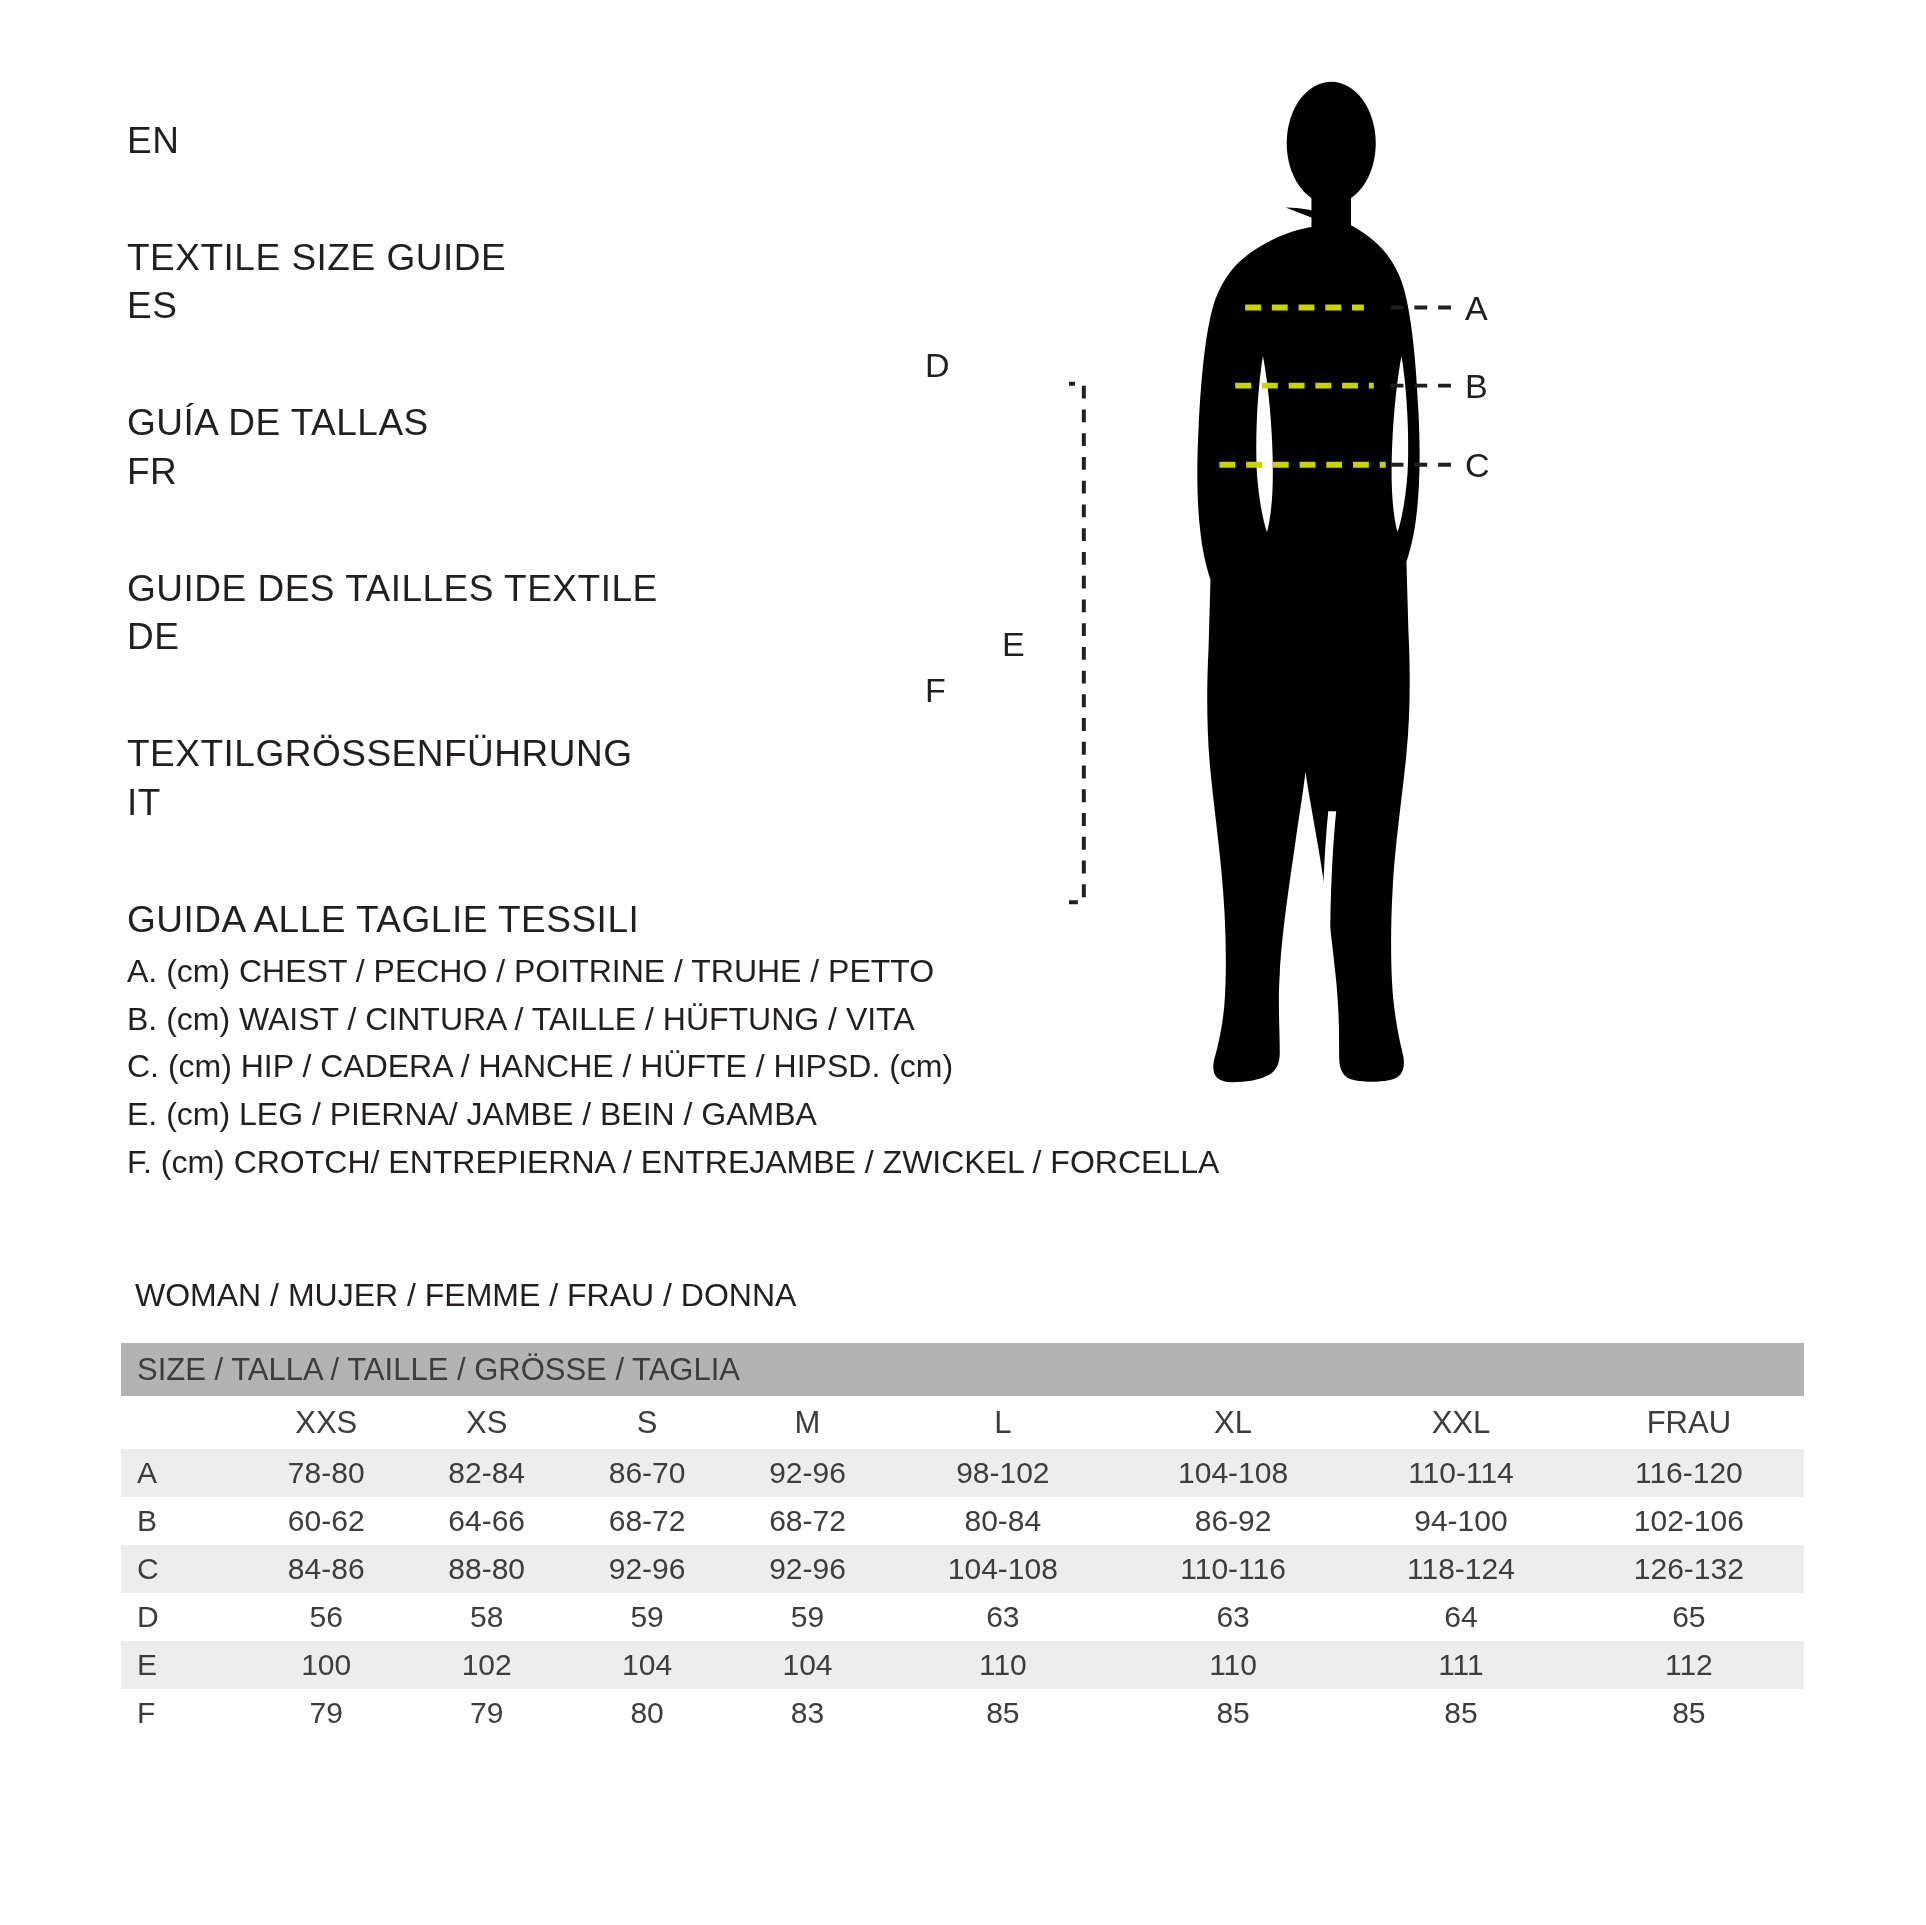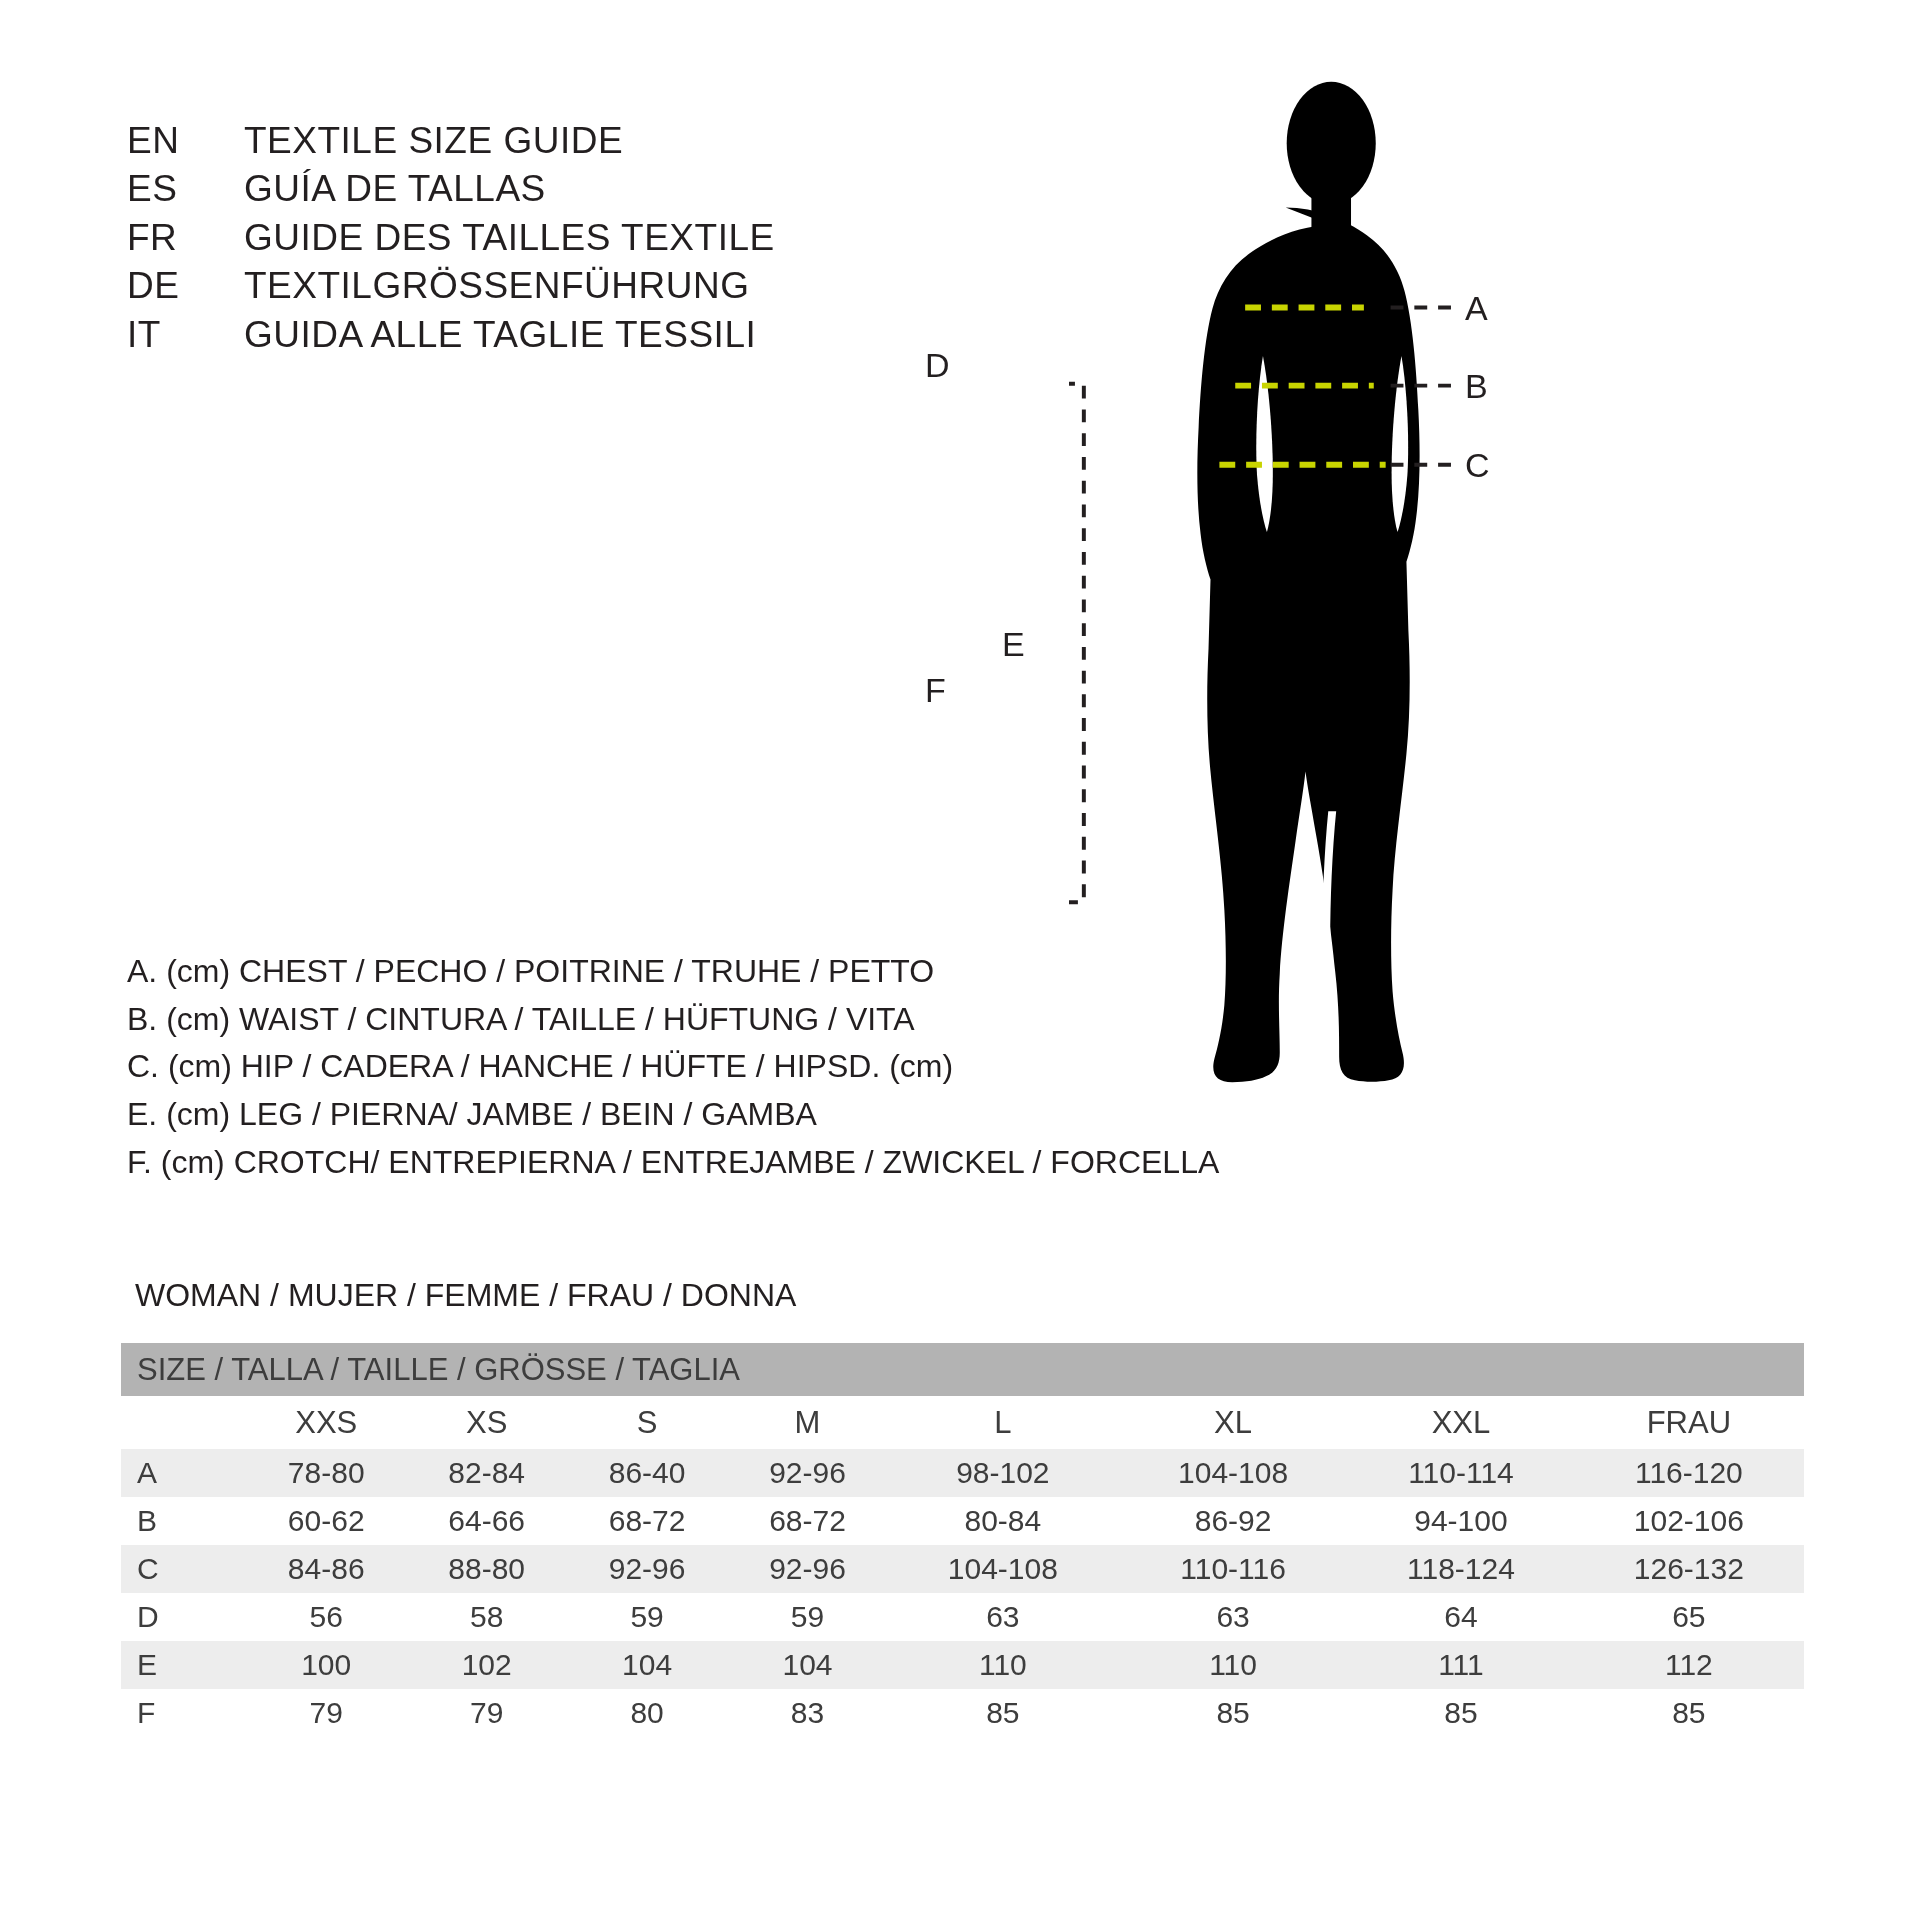--- a/index.html
+++ b/index.html
@@ -23,20 +23,21 @@
     top: 117px;
     width: 792px;
   }
   .title-row {
     display: flex;
     align-items: baseline;
     font-size: 37px;
     letter-spacing: 0.5px;
     line-height: 1.31;
     color: #231f20;
+    flex-direction: column;
   }
   .title-lang {
     width: 117px;
     flex: 0 0 117px;
   }
   .title-text { flex: 1 1 auto; }
 
   
   #legend-block {
     position: absolute;
@@ -247,21 +248,21 @@
       <td>L</td>
       <td>XL</td>
       <td>XXL</td>
       <td>FRAU</td>
     </tr>
 
     <tr class="band">
       <td class="rowlab">A</td>
       <td>78-80</td>
       <td>82-84</td>
-      <td>86-40</td>
+      <td>86-70</td>
       <td>92-96</td>
       <td>98-102</td>
       <td>104-108</td>
       <td>110-114</td>
       <td>116-120</td>
     </tr>
 
     <tr class="plain">
       <td class="rowlab">B</td>
       <td>60-62</td>

